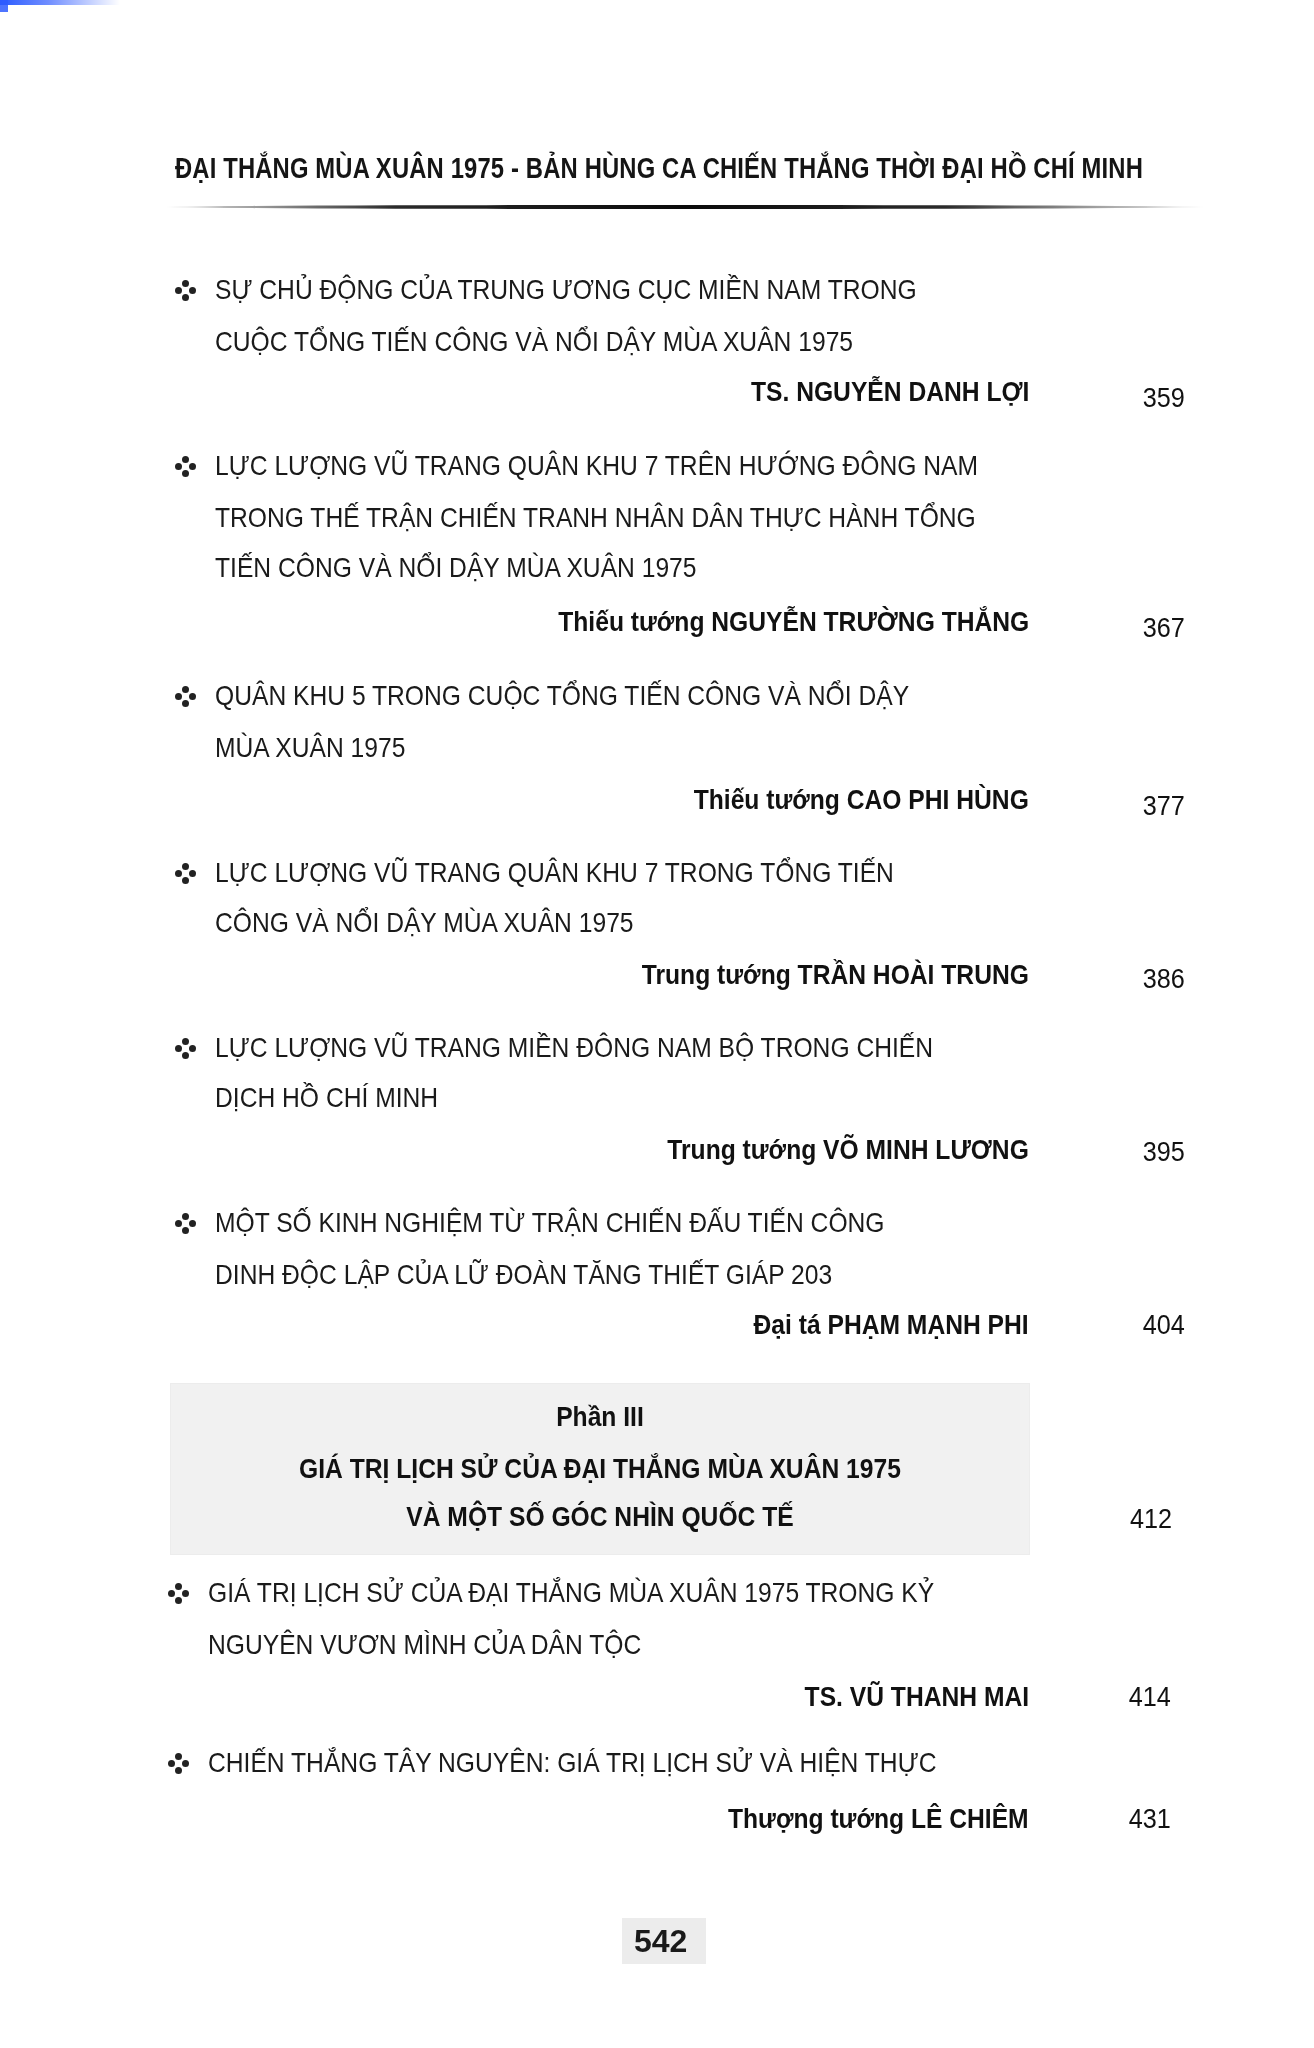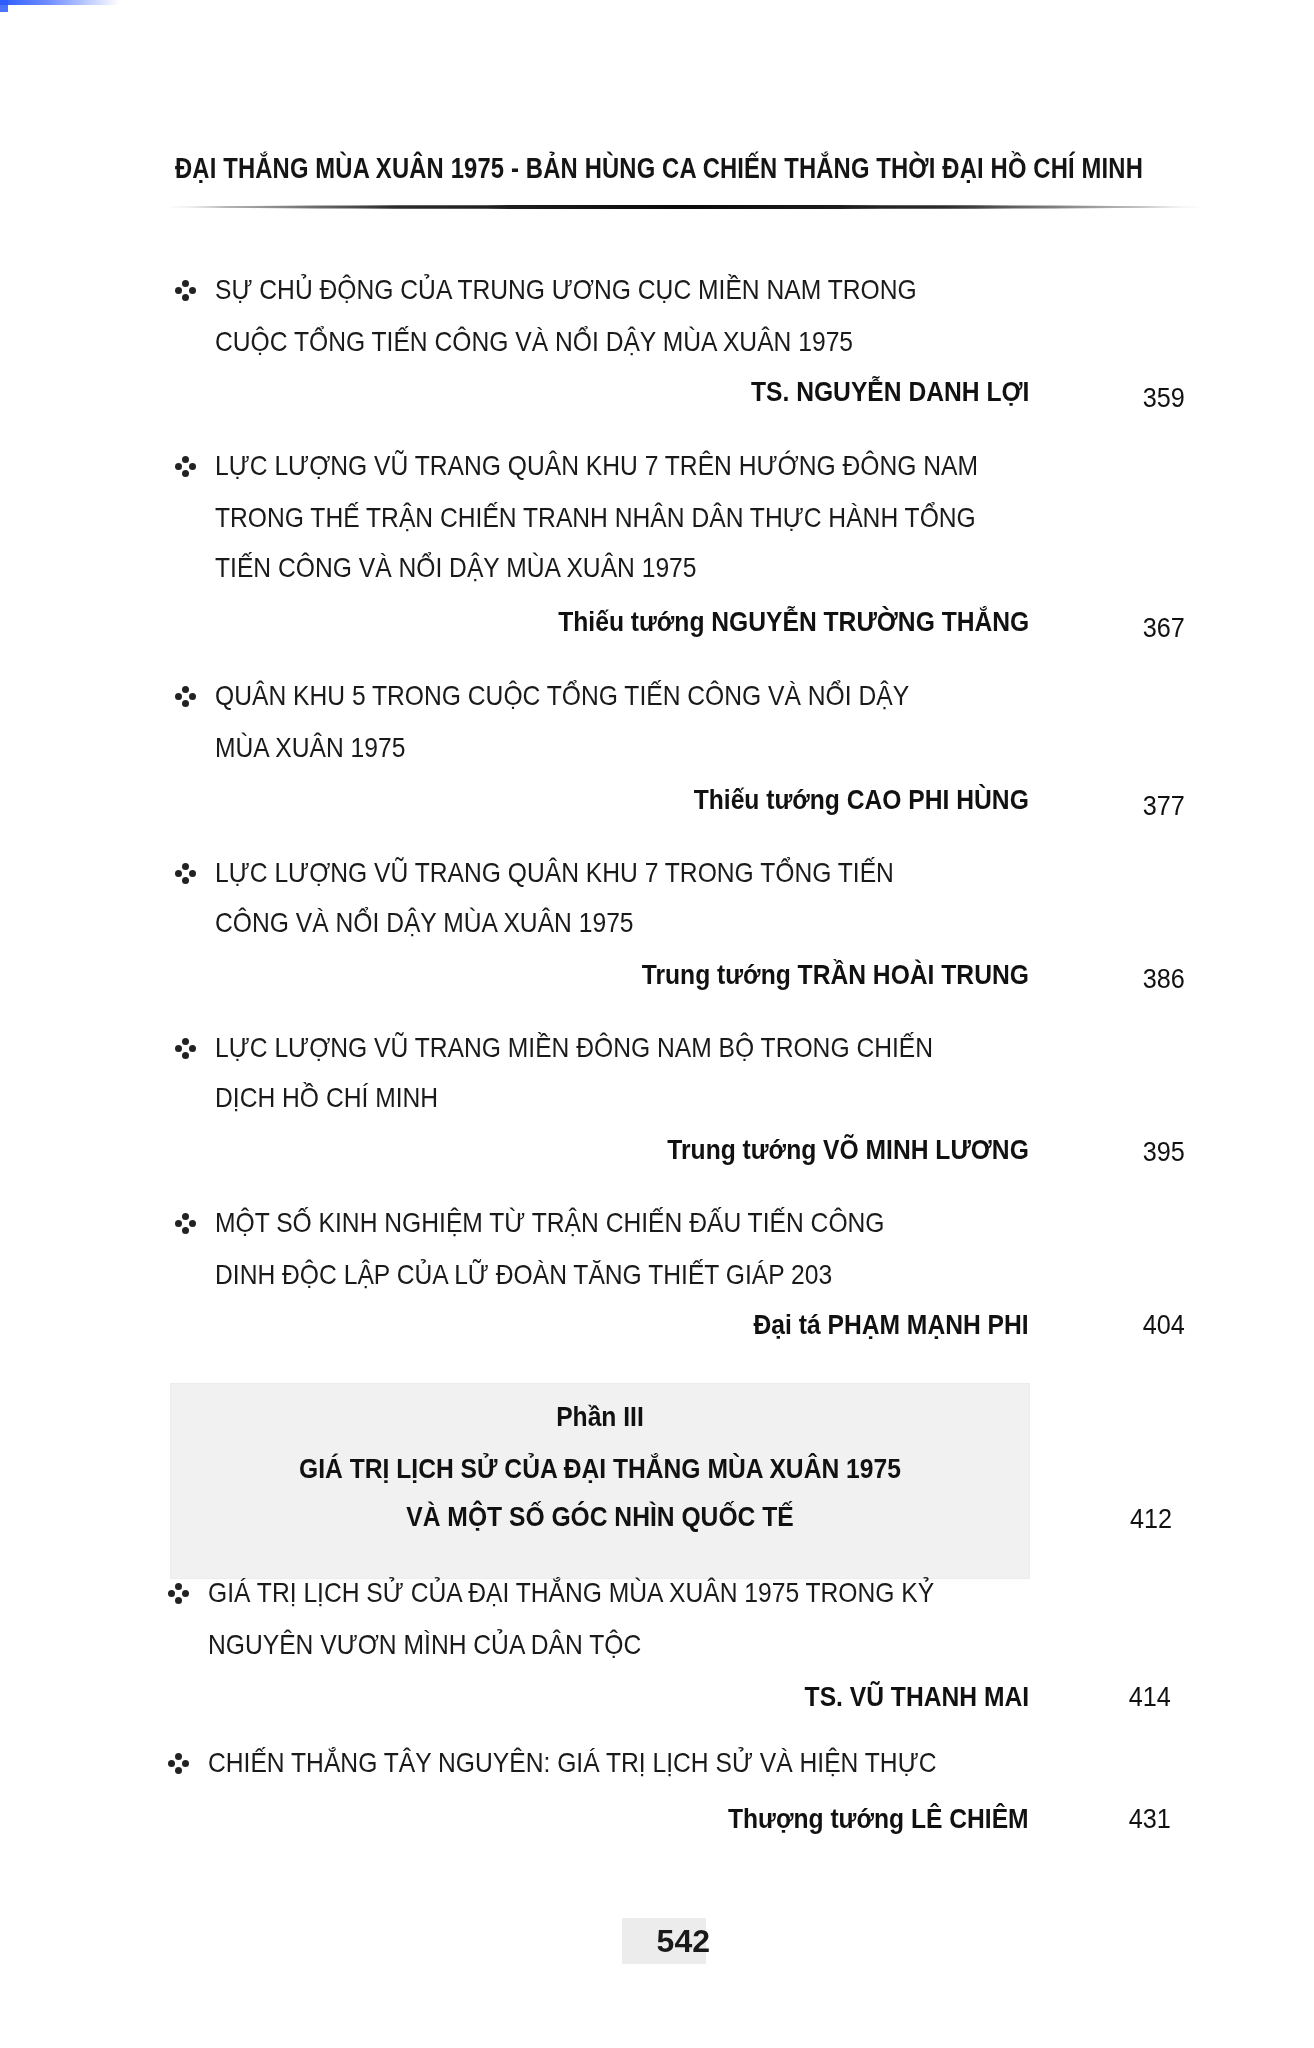--- a/index.html
+++ b/index.html
@@ -117,21 +117,21 @@
     white-space: nowrap;
     transform: scaleX(0.9);
     transform-origin: 100% 0;
     color: #111;
   }
   .part-box {
     position: absolute;
     left: 170px;
     top: 1383px;
     width: 860px;
-    height: 196px;
+    height: 172px;
     background: #f1f1f1;
     box-shadow: inset 0 0 0 1px #ececec;
   }
   .part-text {
     position: absolute;
     left: 0;
     width: 860px;
     text-align: center;
     font-weight: bold;
     font-size: 28px;
@@ -152,24 +152,24 @@
   .folio-box {
     position: absolute;
     left: 622px;
     top: 1918px;
     width: 84px;
     height: 46px;
     background: #ececec;
   }
   .folio {
     position: absolute;
-    left: 4px;
+    left: 12px;
     width: 84px;
     top: 5px;
-    text-align: right;
+    text-align: left;
     font-size: 32px;
     font-weight: bold;
     color: #1a1a1a;
   }
 </style>
 </head>
 <body>
 
 <div class="scan-mark"></div>
 <div class="scan-mark-corner"></div>

